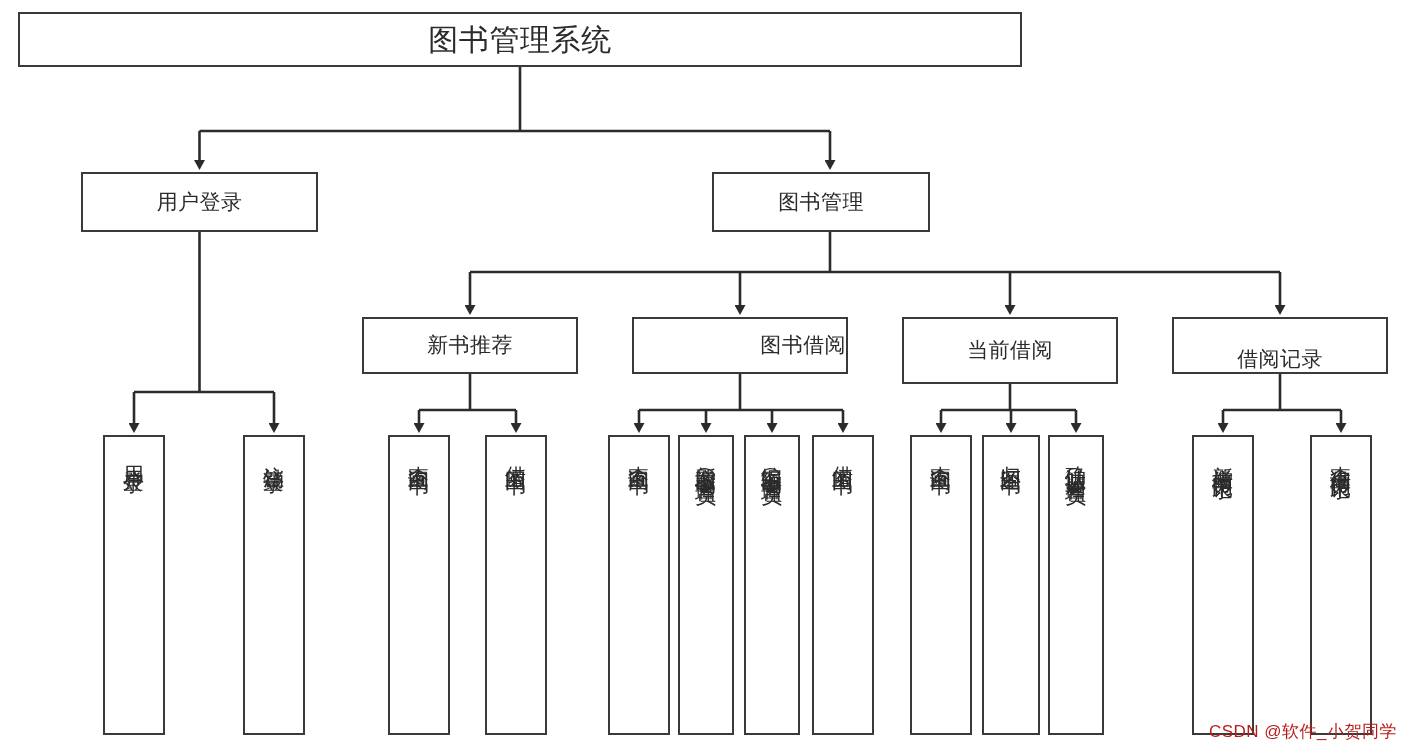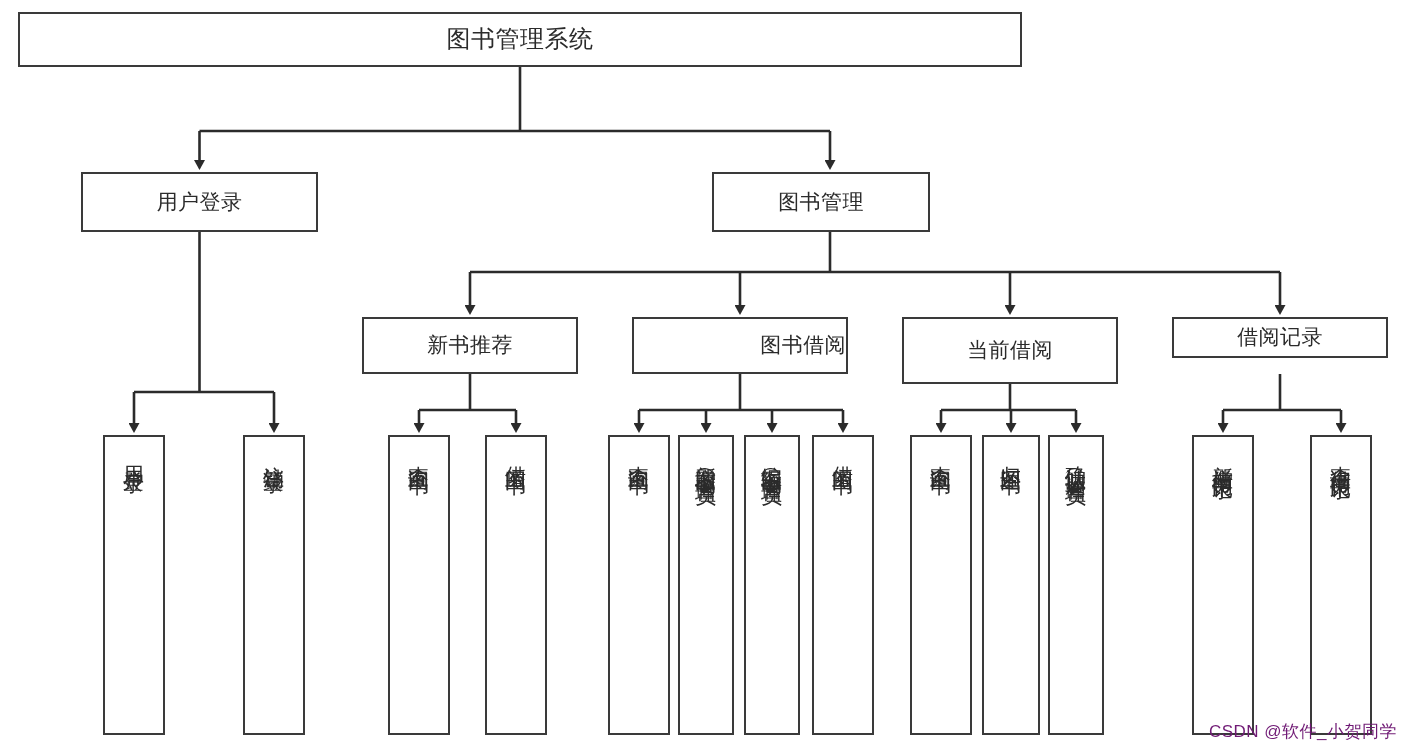--- a/index.html
+++ b/index.html
@@ -48,27 +48,27 @@
     justify-content: center;
     padding-top: 12px;
   }
   .node.vert .label {
     writing-mode: vertical-rl;
     text-orientation: upright;
     font-size: 21px;
     line-height: 1.0;
     letter-spacing: 0.14em;
   }
-  .node.root .label { font-size: 24px; }
+  .node.root .label { font-size: 30px; }
   .watermark {
     position: absolute;
     right: 8px;
     bottom: 4px;
     font-size: 17px;
-    color: #701a75;
+    color: #b91c1c;
     letter-spacing: 0.5px;
     white-space: nowrap;
   }
 </style>
 </head>
 <body>
 
 <div id="canvas">
 
   <svg id="wires" viewBox="0 0 1405 747">
@@ -126,21 +126,21 @@
       </div>
       <div class="node horiz" style="left: 362px; top: 317px; width: 216px; height: 57px;">
         <span class="label">新书推荐</span>
       </div>
       <div class="node horiz" style="left: 632px; top: 317px; width: 216px; height: 57px; justify-content: flex-end;">
         <span class="label">图书借阅</span>
       </div>
       <div class="node horiz" style="left: 902px; top: 317px; width: 216px; height: 67px;">
         <span class="label">当前借阅</span>
       </div>
-      <div class="node horiz" style="left: 1172px; top: 317px; width: 216px; height: 41px;">
+      <div class="node horiz" style="left: 1172px; top: 317px; width: 216px; height: 57px; align-items: flex-end;">
         <span class="label">借阅记录</span>
       </div>
       <div class="node vert" style="left: 103px; top: 435px; width: 62px; height: 300px;">
         <span class="label">用户登录</span>
       </div>
       <div class="node vert" style="left: 243px; top: 435px; width: 62px; height: 300px;">
         <span class="label">注销登录</span>
       </div>
       <div class="node vert" style="left: 388px; top: 435px; width: 62px; height: 300px;">
         <span class="label">查询图书</span>

